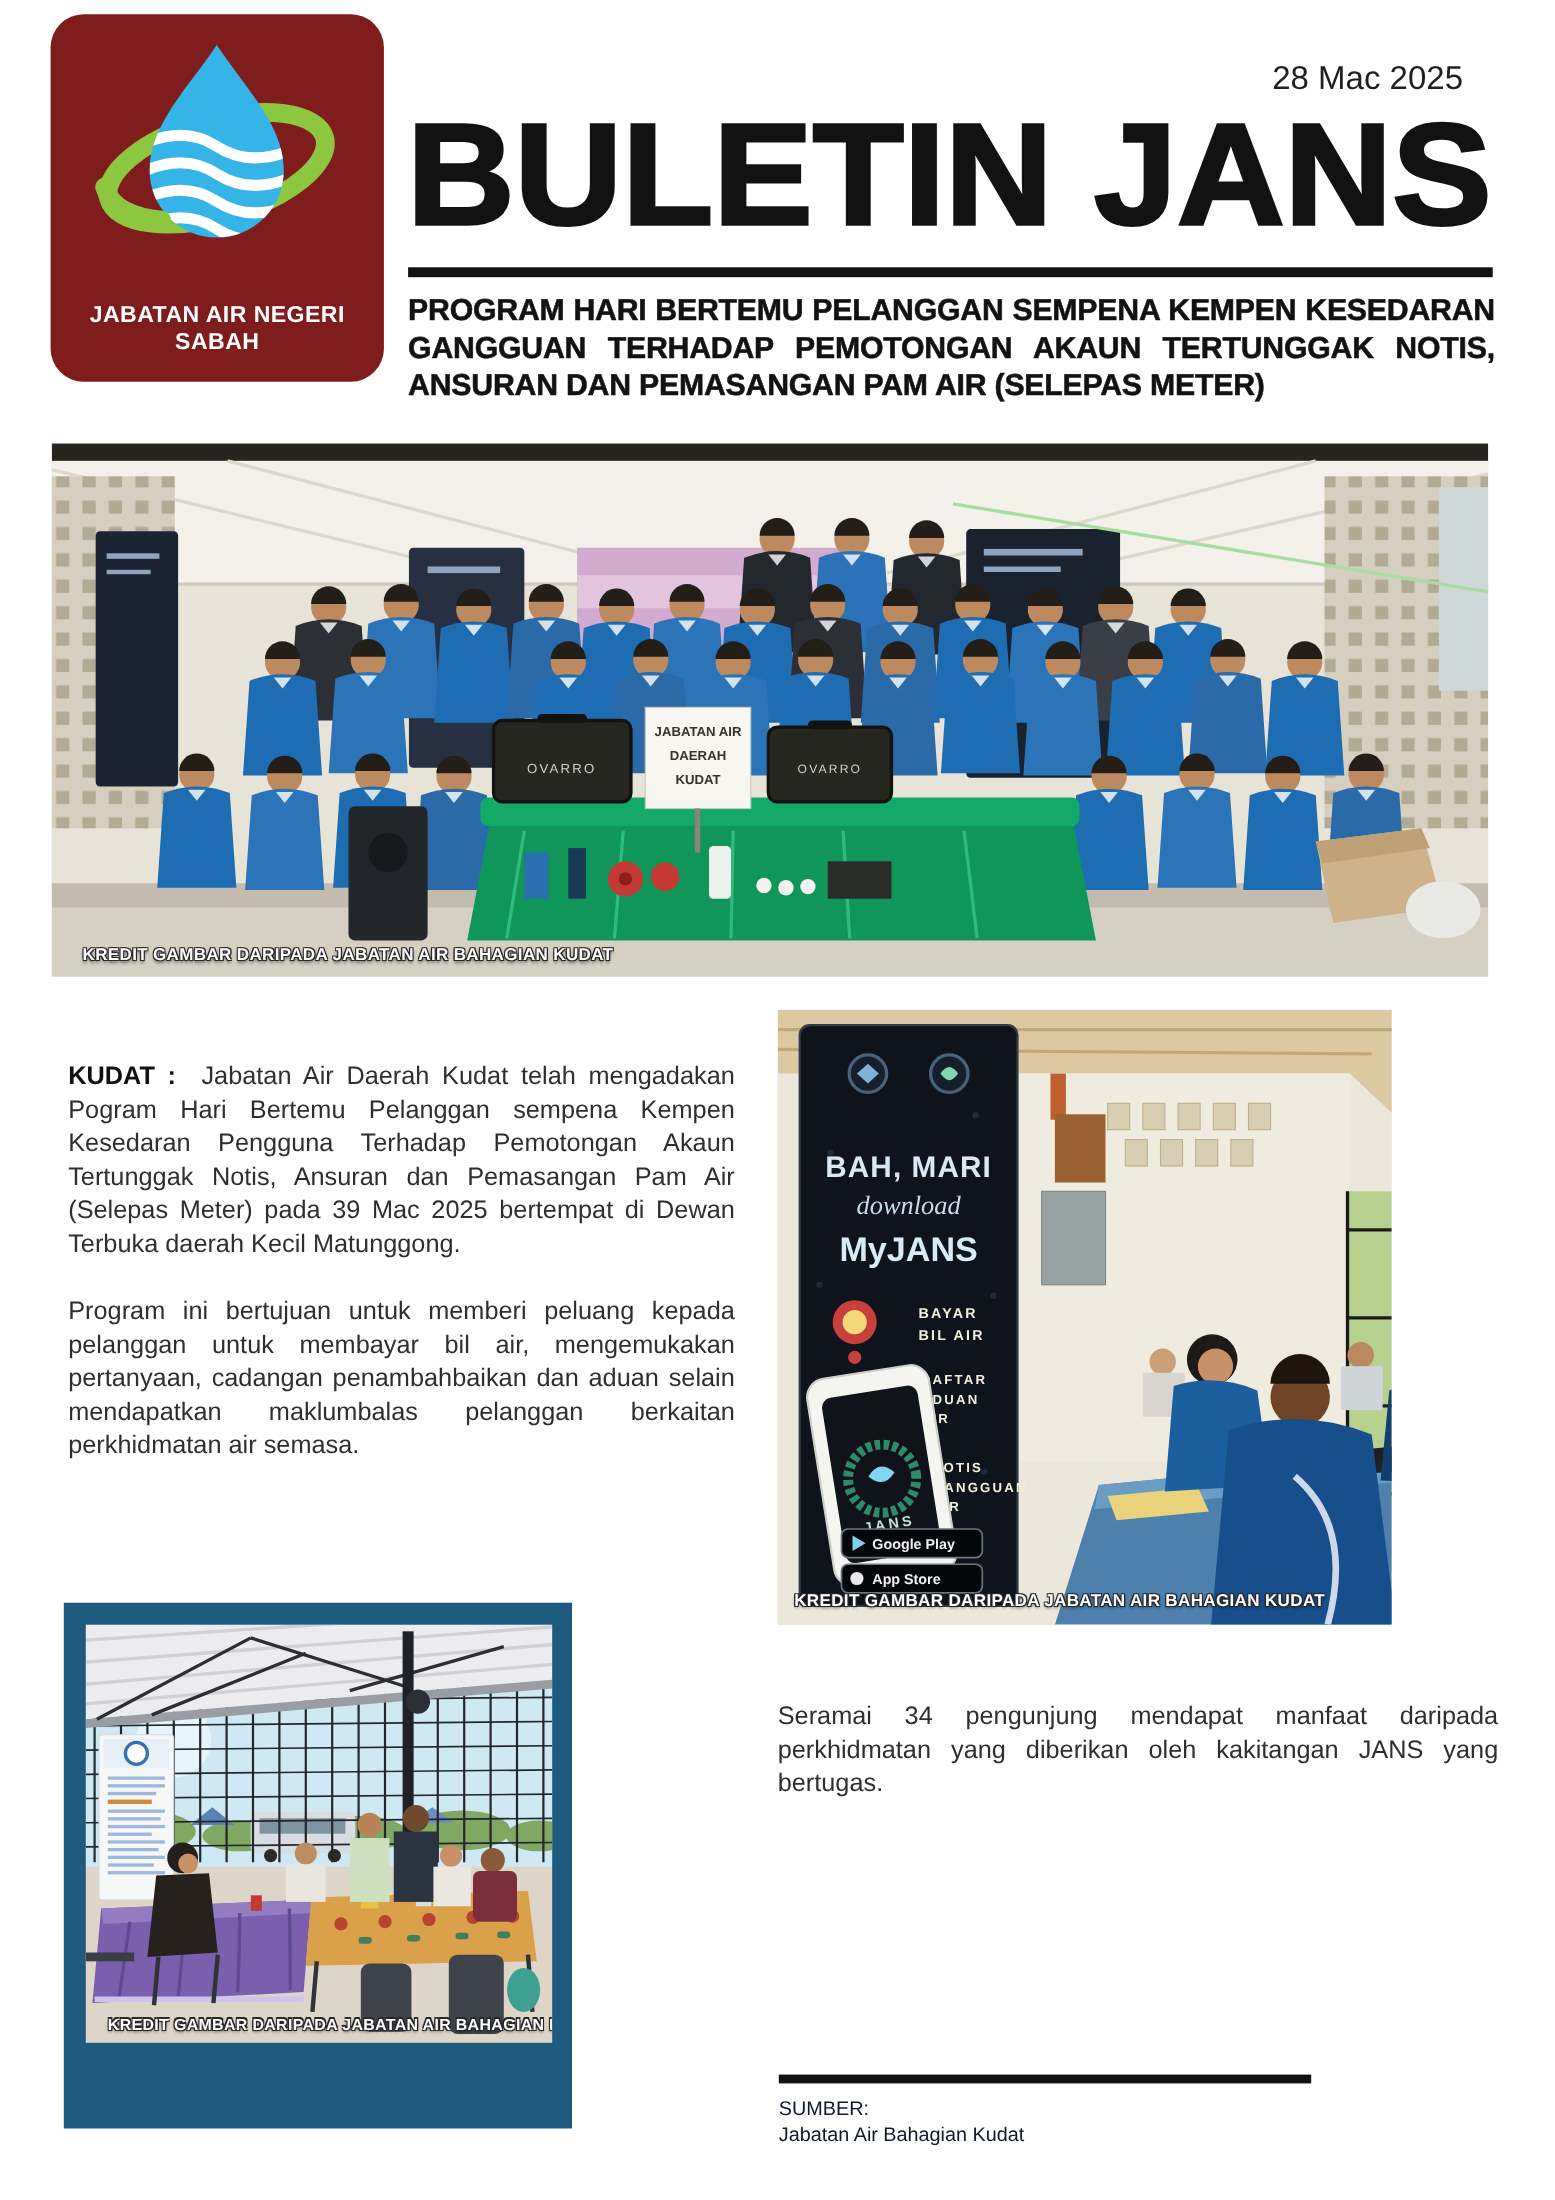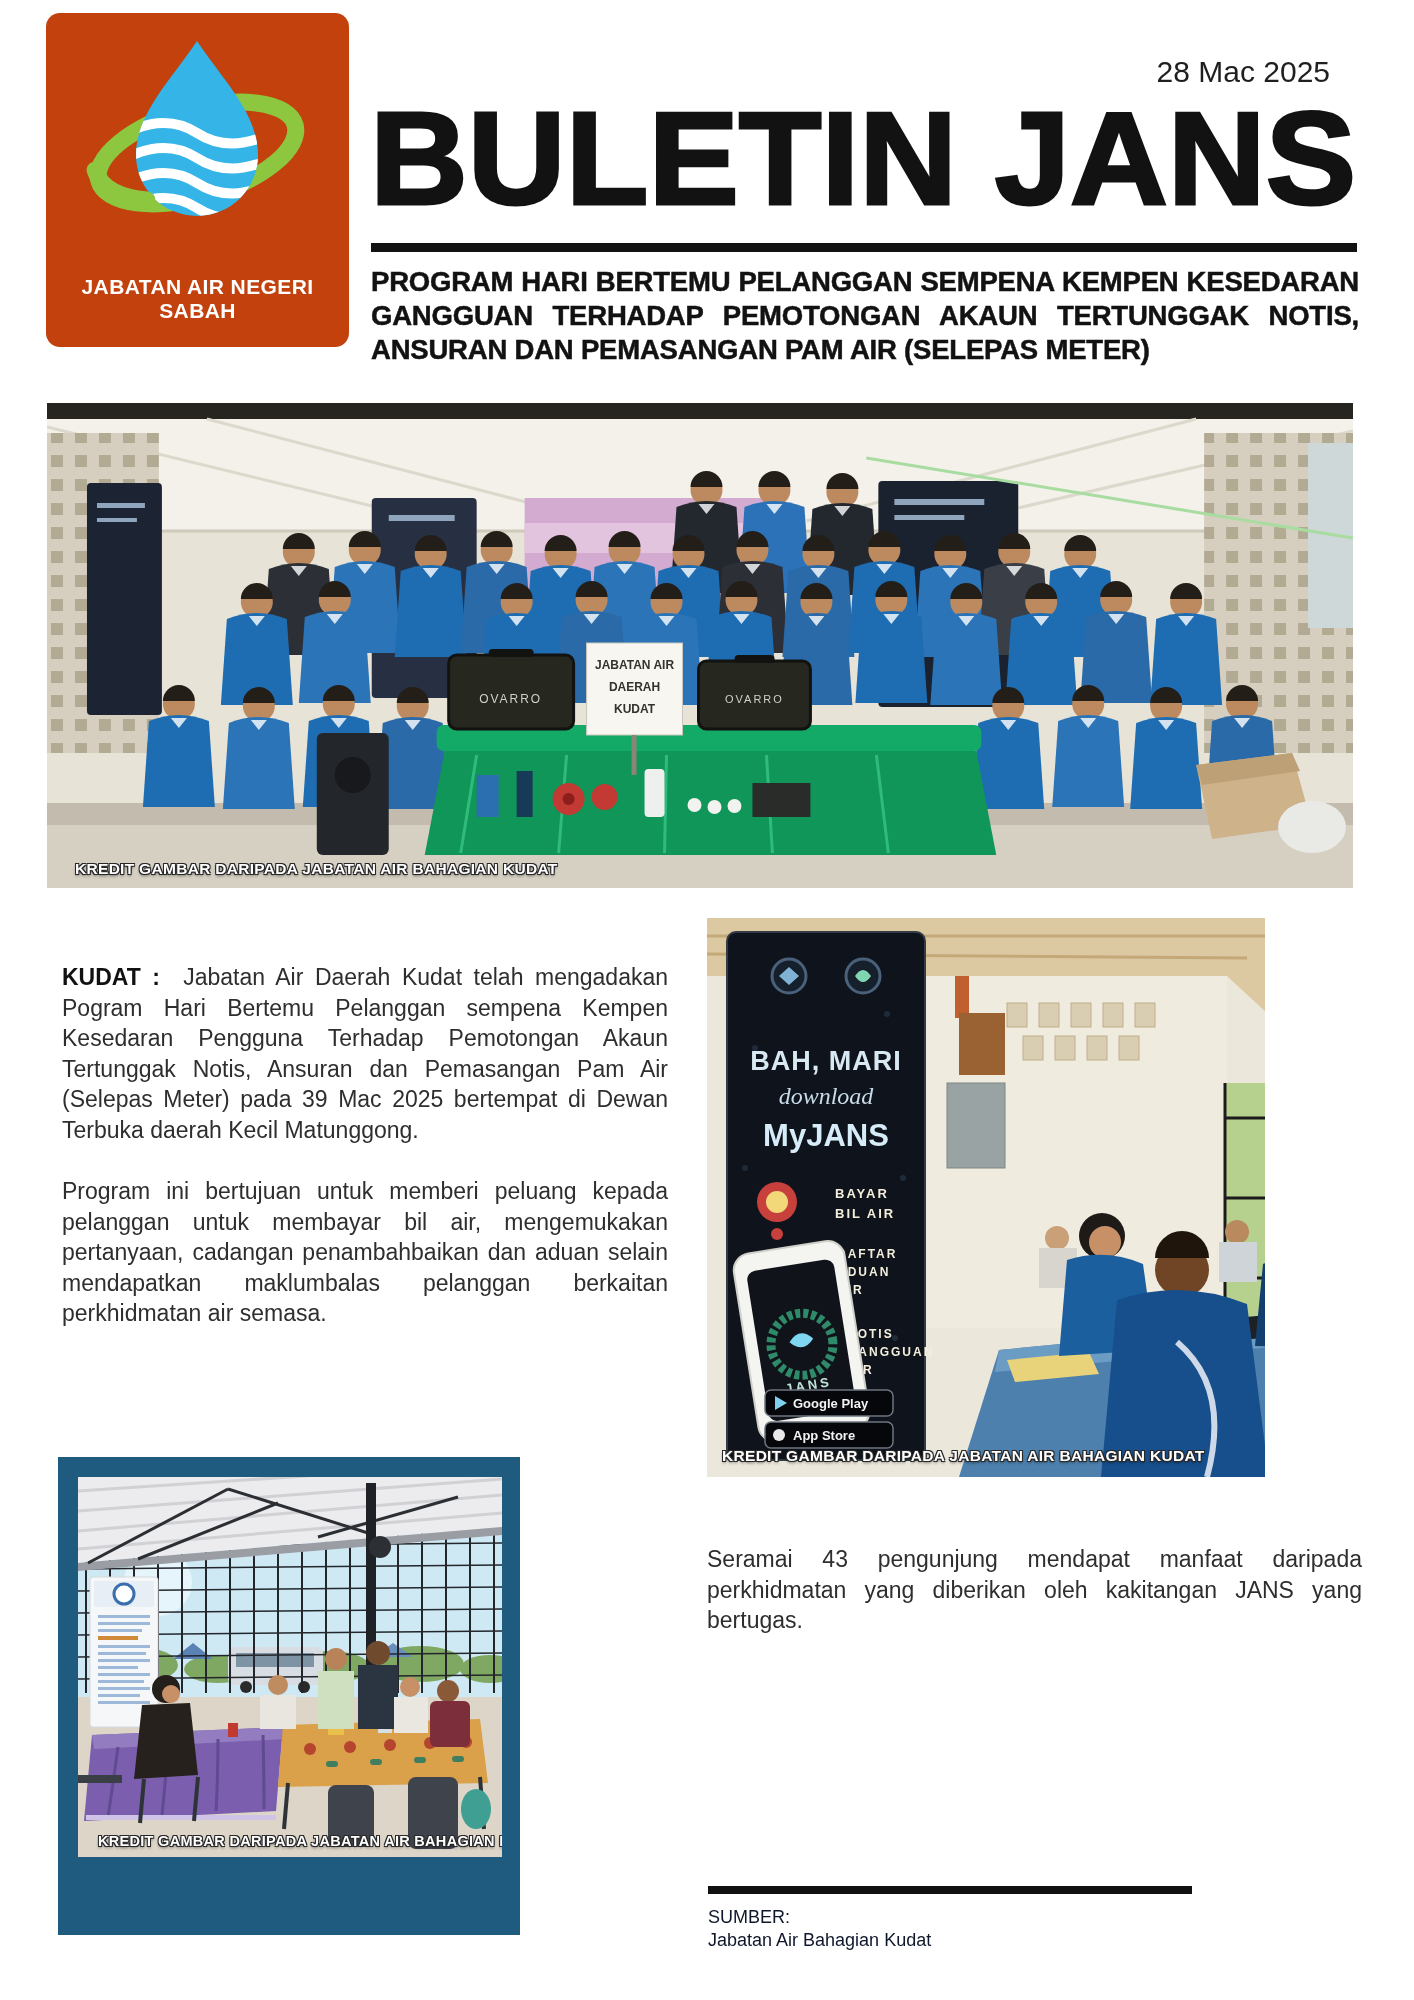--- a/index.html
+++ b/index.html
@@ -3,22 +3,22 @@
 <meta charset="utf-8">
 <style>
   html,body{margin:0;padding:0;background:#9a9a9a;}
   .page{
     position:relative;width:1414px;height:2000px;background:#ffffff;
     font-family:"Liberation Sans",sans-serif;overflow:hidden;margin:0 auto;
   }
   .abs{position:absolute;}
   
   .brand-panel{
-    left:46px;top:13px;width:303px;height:334px;background:#c2410c;
-    border-radius:14px;color:#ffffff;
+    left:46px;top:13px;width:303px;height:334px;background:#7f1d1d;
+    border-radius:30px;color:#ffffff;
   }
   .brand-label{
     position:absolute;left:0;right:0;top:262px;text-align:center;
     font-size:21px;font-weight:700;letter-spacing:.4px;color:#fff;
   }
   
   .date{top:55px;right:84px;font-size:30px;color:#1f1f1f;}
   .rule{left:371px;top:243px;width:986px;height:9px;background:#121212;}
   .headline{
     left:371px;top:265px;width:988px;font-size:27.5px;line-height:34px;
@@ -344,21 +344,21 @@
           <rect x="58" y="504" width="128" height="26" rx="6" fill="#05070a" stroke="#6e7680" stroke-width="1.5"></rect>
           <circle cx="72" cy="517" r="6" fill="#e8e8e8"></circle>
           <text x="86" y="522" font-size="13" font-weight="700" fill="#f2f2f2">App Store</text>
         </g>
       </g>
     </svg>
     <div class="photo-cap" style="left:15px;bottom:12px;">KREDIT GAMBAR DARIPADA JABATAN AIR BAHAGIAN KUDAT</div>
   </div>
 
   <div class="abs col" style="left:707px;top:1544px;width:655px;">
-    <p>Seramai 43 pengunjung mendapat manfaat daripada perkhidmatan yang diberikan oleh kakitangan JANS yang bertugas.</p>
+    <p>Seramai 34 pengunjung mendapat manfaat daripada perkhidmatan yang diberikan oleh kakitangan JANS yang bertugas.</p>
   </div>
 
   <div class="abs blue-box">
     <div class="photo" style="position:absolute;left:20px;top:20px;width:424px;height:380px;">
       <svg width="424" height="380" viewBox="0 0 424 380" preserveAspectRatio="none">
         <rect width="424" height="380" fill="#dcd5c8"></rect>
         <rect y="55" width="424" height="165" fill="#cfe9f4"></rect>
         <circle cx="80" cy="105" r="34" fill="#e6f5fb"></circle>
         <g fill="#7fa862">
           <ellipse cx="58" cy="188" rx="42" ry="18"></ellipse>

